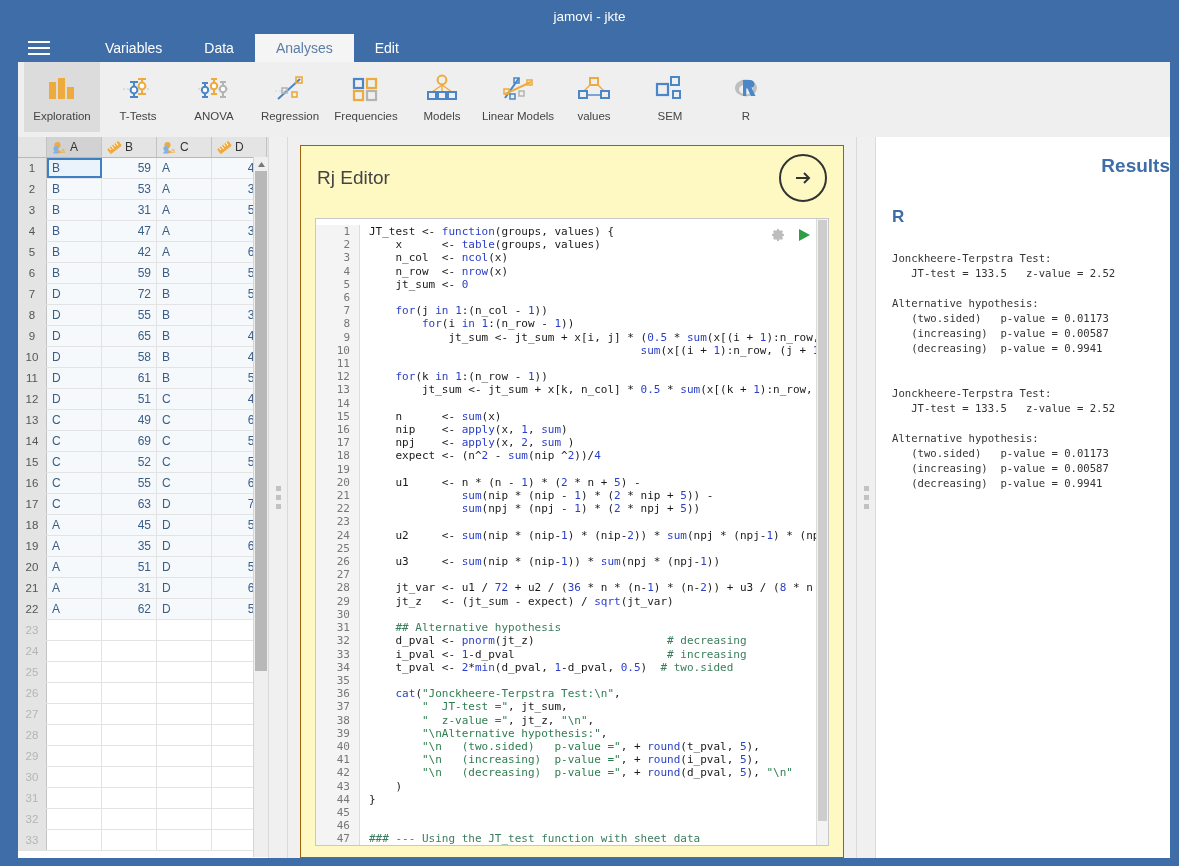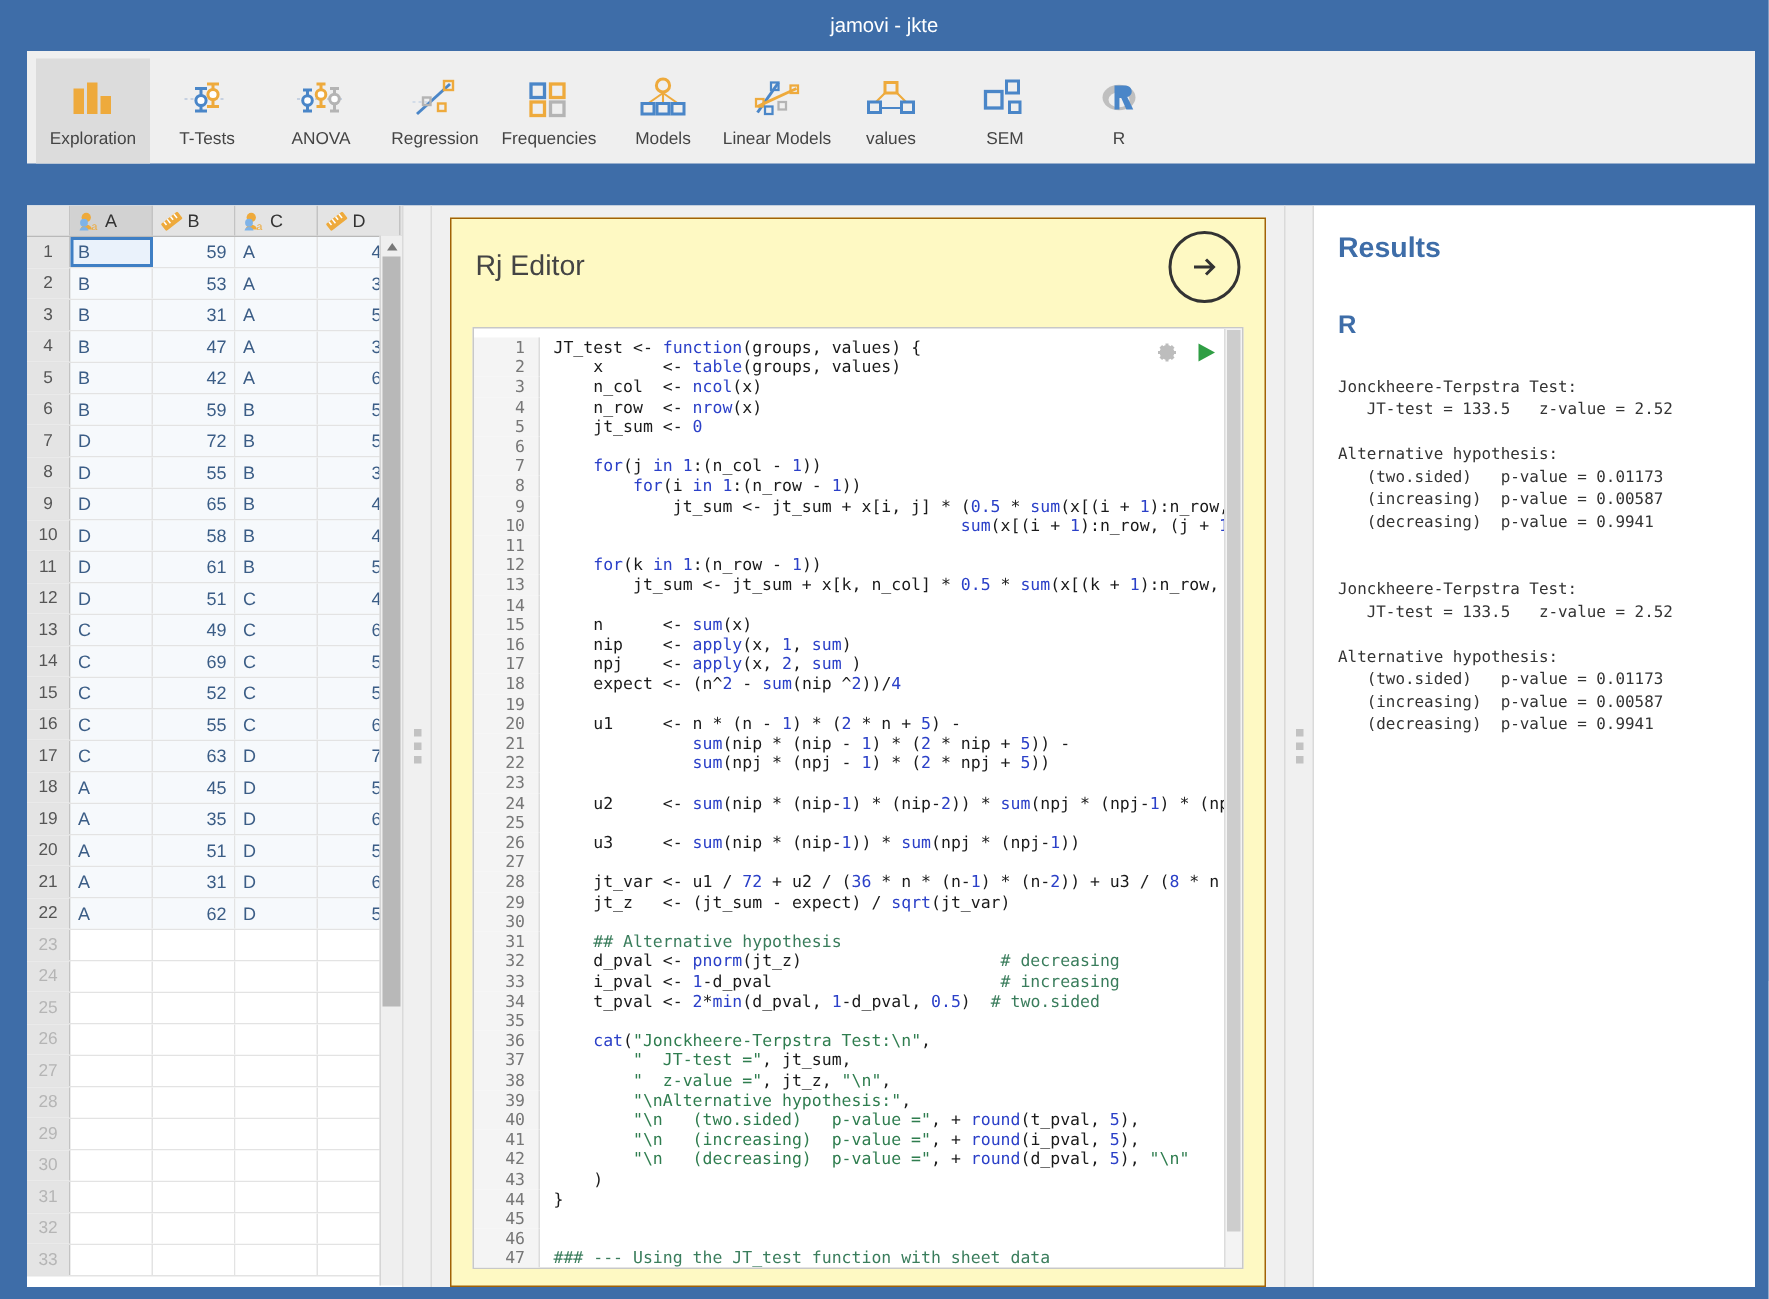--- a/index.html
+++ b/index.html
@@ -26,21 +26,21 @@
   .tab{
     height:28px;line-height:28px;padding:0 21px;color:#ffffff;font-size:14px;cursor:pointer;
     white-space:nowrap;
   }
   .tab:first-of-type{margin-left:24px;}
   .tab.active{background:#f5f5f5;color:#5b7da6;}
 
   
   .ribbon{
     height:75px;background:#efefef;margin:0 9px 0 18px;
-    display:flex;align-items:flex-end;padding-left:6px;box-sizing:border-box;
+    display:flex;align-items:flex-start;padding-left:6px;box-sizing:border-box;
   }
   .ribbon-item{
     width:76px;height:70px;display:flex;flex-direction:column;align-items:center;
     justify-content:flex-start;padding-top:8px;box-sizing:border-box;cursor:pointer;
   }
   .ribbon-item.selected{background:#dcdcdc;}
   .ribbon-ico{height:38px;display:flex;align-items:center;justify-content:center;}
   .ribbon-label{font-size:11.5px;color:#444;margin-top:2px;white-space:nowrap;}
 
   
@@ -111,36 +111,49 @@
   .src{padding-left:9px;color:#1a1a1a;}
   .k{color:#2b40c8;}  
   .n{color:#2b40c8;}  
   .s{color:#2f7d4f;}  
   .c{color:#3a7d5c;}
   .code-vscroll{position:absolute;right:0;top:0;width:11px;height:100%;background:#f3f3f3;border-left:1px solid #dcdcdc;}
   .code-vthumb{width:9px;margin:1px;background:#cdcdcd;height:96%;}
 
   
   .results{width:294px;flex:none;background:#fff;padding:18px 0 0 16px;box-sizing:border-box;overflow:hidden;}
-  .res-title{font-size:19px;font-weight:bold;color:#3e6da8;margin:0 0 30px 0;}
+  .res-title{font-size:19px;font-weight:bold;color:#3e6da8;margin:0 0 30px 0;text-align:right;}
   .res-sub{font-size:17px;font-weight:bold;color:#3e6da8;margin:0 0 24px 0;}
   pre.res-body{
     margin:0;font-family:"DejaVu Sans Mono", monospace;font-size:10.6px;line-height:15px;
     color:#333;white-space:pre;
   }
 </style>
 </head>
 <body>
 
 <div class="app">
 
   <div class="titlebar">
     <div class="title-text">jamovi - jkte</div>
   </div>
 
+  <div class="tabstrip">
+    <div class="hamburger">
+      <span></span>
+        <span></span>
+        <span></span>
+    </div>
+    <div id="tabs-host" style="display:flex;align-items:flex-end;">
+        <div class="tab">Variables</div>
+        <div class="tab">Data</div>
+        <div class="tab active">Analyses</div>
+        <div class="tab">Edit</div>
+      </div>
+  </div>
 
   <div class="ribbon" id="ribbon-host">
       <div class="ribbon-item selected">
         <div class="ribbon-ico">
           <svg width="34" height="30" viewBox="0 0 34 30">
             <rect x="4" y="8" width="7" height="17" fill="#eeaa3c"></rect>
             <rect x="13" y="4" width="7" height="21" fill="#eeaa3c"></rect>
             <rect x="22" y="13" width="7" height="12" fill="#eeaa3c"></rect>
           </svg>
         </div>

